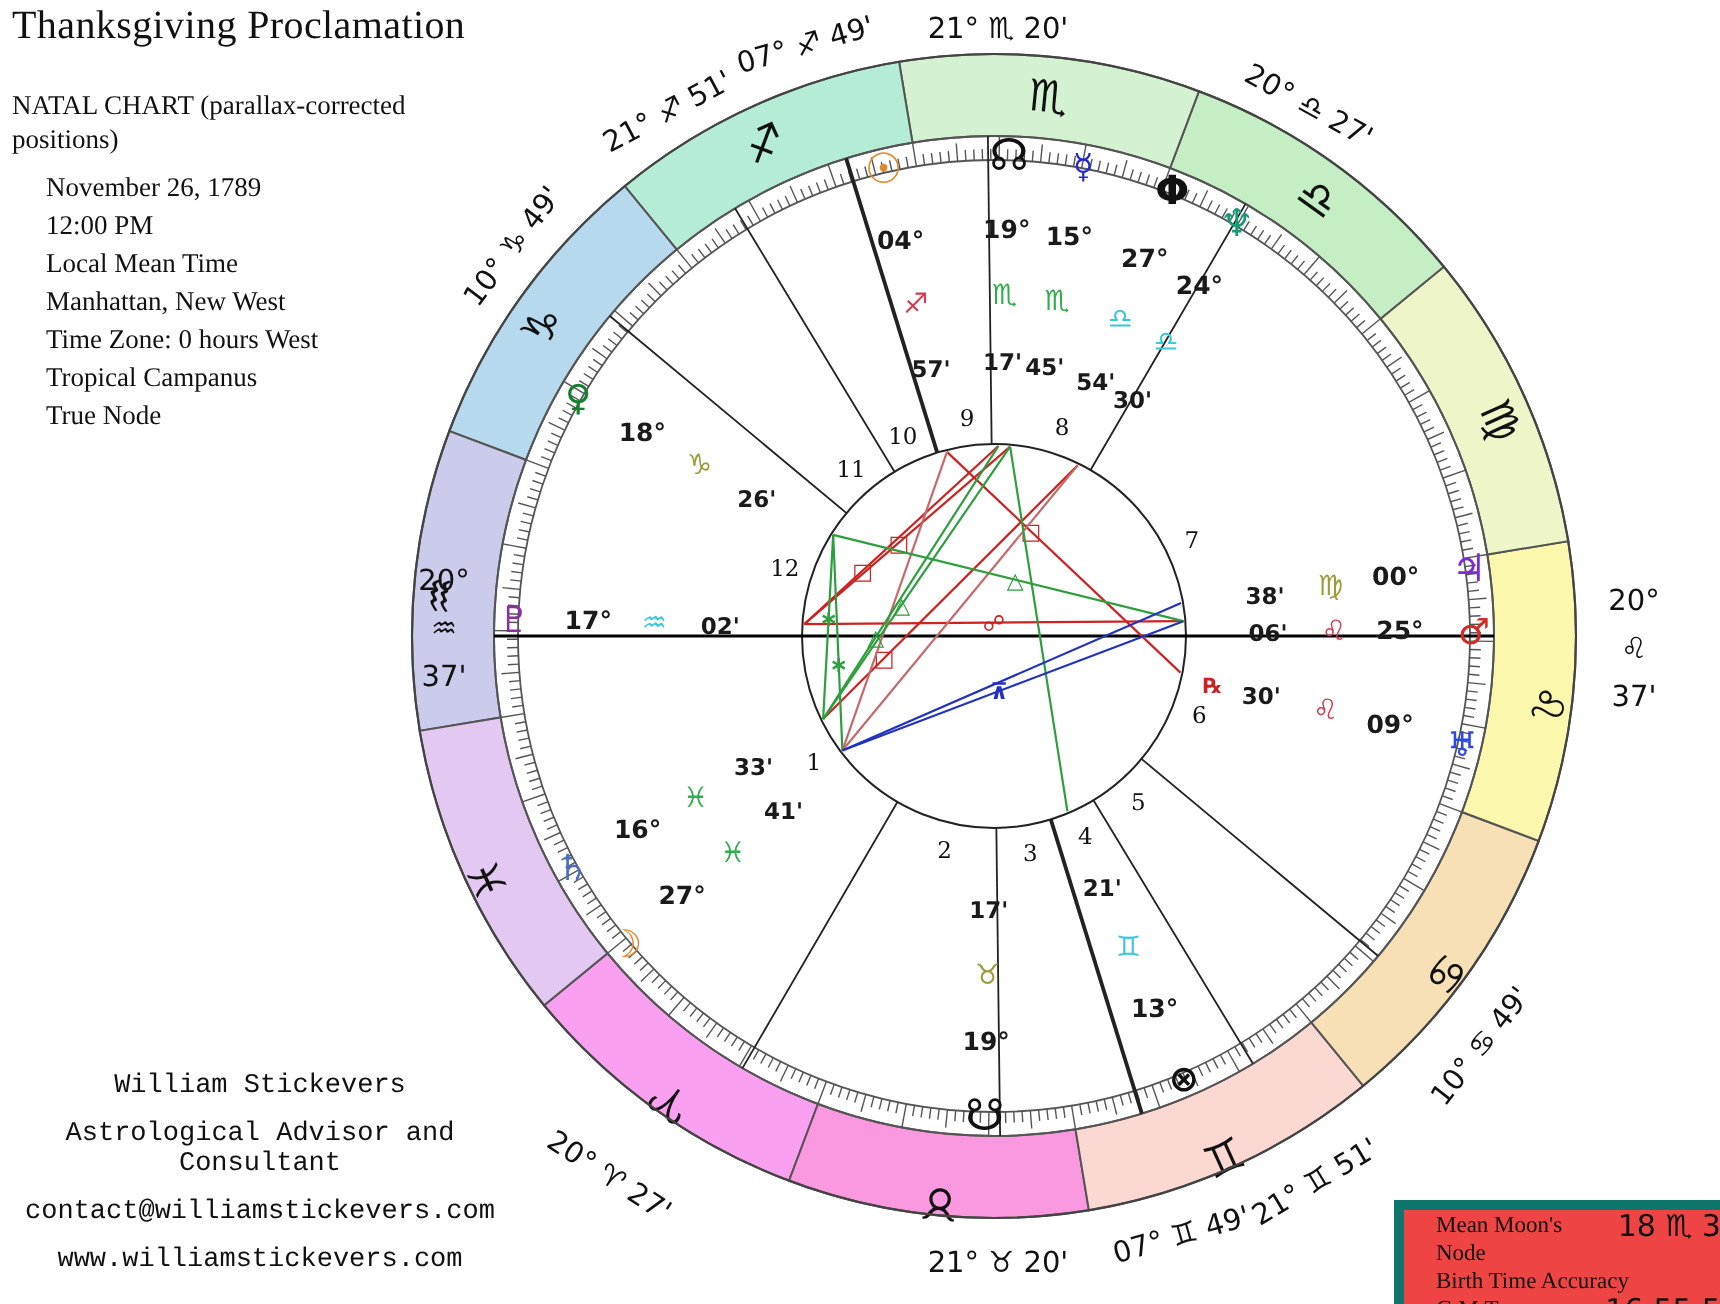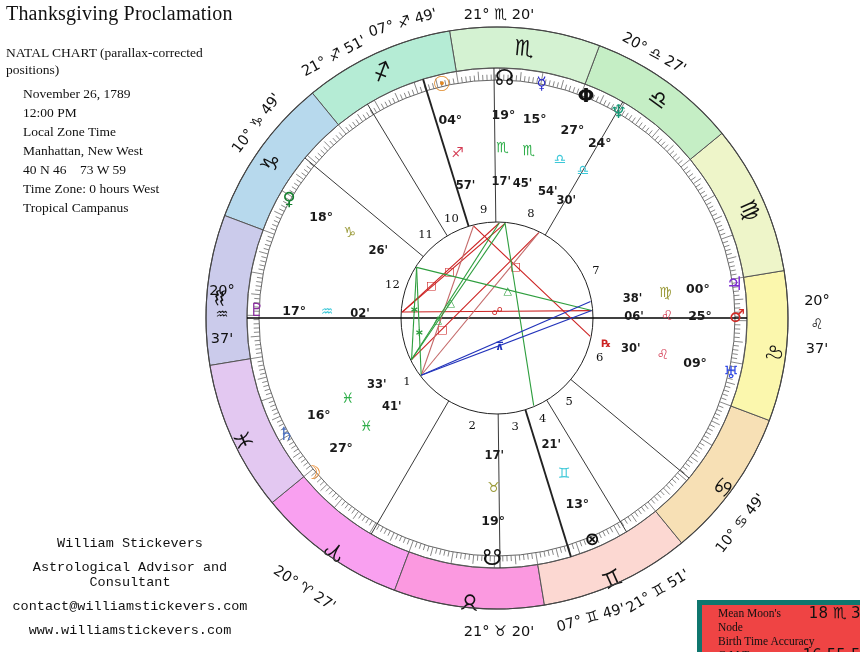--- a/index.html
+++ b/index.html
@@ -537,25 +537,25 @@
     </svg>
 
   <div class="hdr">
     <div class="title">Thanksgiving Proclamation</div>
     <div class="sub">NATAL CHART (parallax-corrected positions)</div>
   </div>
 
   <div class="info" id="info-block">
       <div>November 26, 1789</div>
       <div>12:00 PM</div>
-      <div>Local Zone Time</div>
+      <div>Local Mean Time</div>
       <div>Manhattan, New West</div>
-      <div>40 N 46    73 W 59</div>
       <div>Time Zone: 0 hours West</div>
       <div>Tropical Campanus</div>
+      <div>True Node</div>
     </div>
 
   <div class="foot" id="foot-block">
       <div>William Stickevers</div>
       <div>Astrological Advisor and Consultant</div>
       <div>contact@williamstickevers.com</div>
       <div>www.williamstickevers.com</div>
     </div>
 
   <div class="tbl" id="summary-box">

